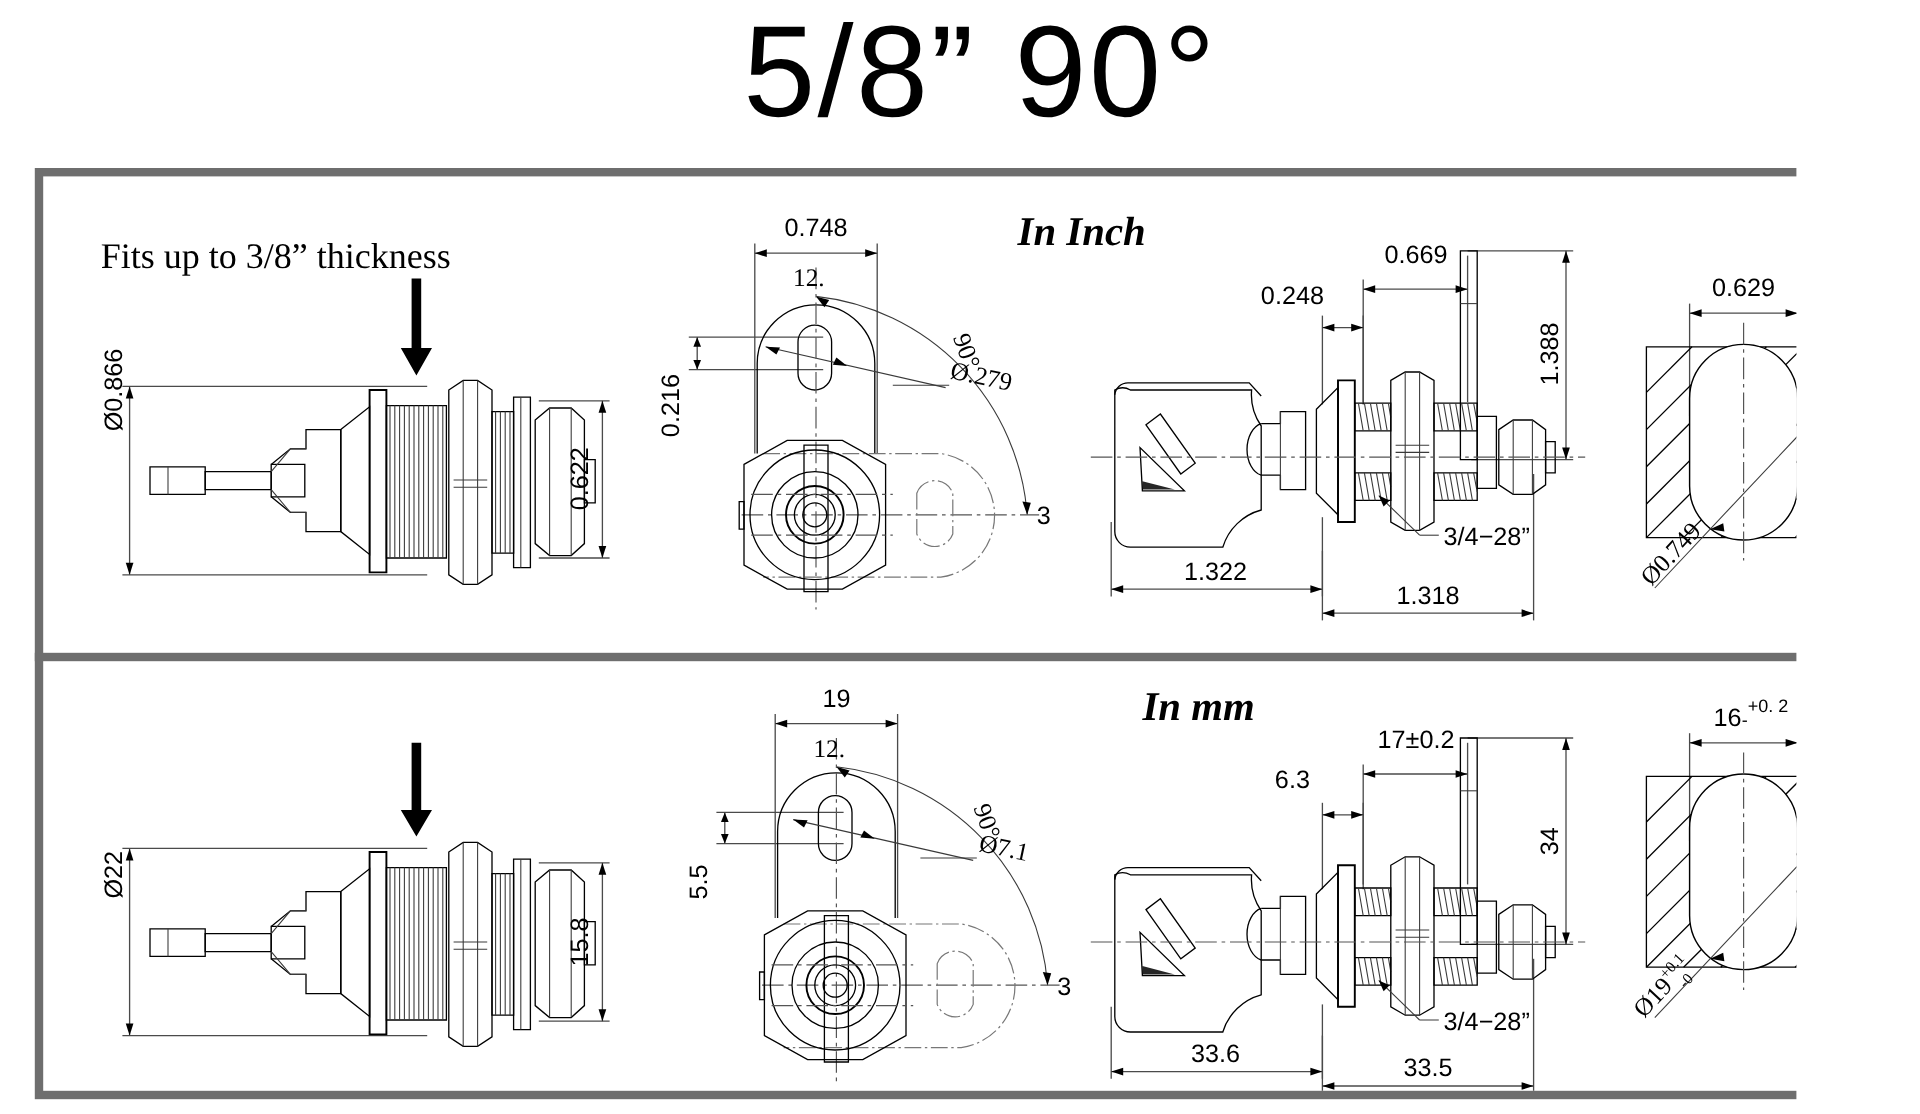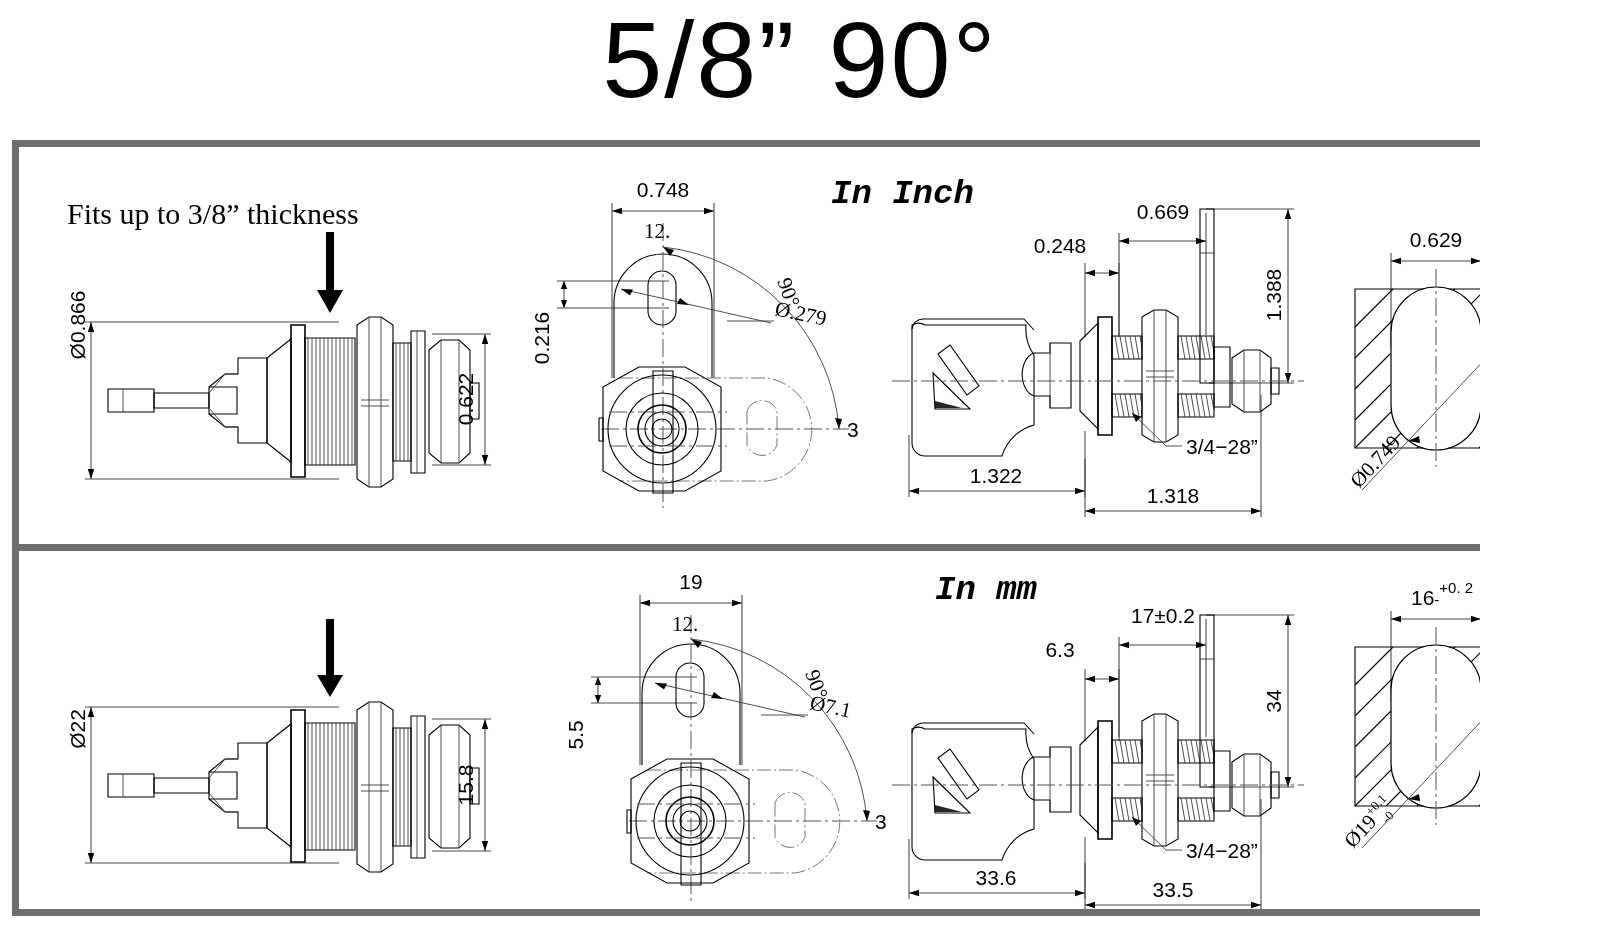--- a/index.html
+++ b/index.html
@@ -7,20 +7,21 @@
     margin: 0; padding: 0;
     background: #ffffff;
     font-family: "Liberation Sans", sans-serif;
   }
   #page {
     position: relative;
     width: 1480px;
     height: 928px;
     background: #ffffff;
     overflow: hidden;
+    margin-left: 17px;
   }
   #title {
     position: absolute;
     left: 0; top: 2px;
     width: 1600px;
     text-align: center;
     font-family: "Liberation Sans", sans-serif;
     font-size: 108px;
     font-weight: 400;
     letter-spacing: 2px;
@@ -53,21 +54,21 @@
     font-family: Liberation Serif, serif;
     font-size: 30px;
     color: #000000;
     white-space: nowrap;
   }
   #note-inch { left: 48px; top: 50px; }
   #note-mm   { left: 26px; top: 22px; }
 
   .unit-label {
     position: absolute;
-    font-family: Liberation Mono, monospace;
+    font-family: Liberation Serif, serif;
     font-style: italic;
     font-weight: bold;
     font-size: 34px;
     color: #000;
     white-space: nowrap;
   }
   #unit-inch { left: 812px; top: 28px; }
   #unit-mm   { left: 916px; top: 20px; }
 
   .view { position: absolute; }
@@ -393,21 +394,21 @@
         <path class="thin" d="M378 105 L378 247"></path>
         <path class="ln" d="M390 124 L402 114 L420 114 L431 124 L431 227 L420 237 L402 237 L390 227 Z"></path>
         <path class="thin" d="M402 114 L402 237 M420 114 L420 237"></path>
         <path class="ln" d="M431 157 L440 157 L440 193 L431 193 Z"></path>
 
         <text class="d" x="-118" y="46" transform="rotate(-90 0 0)" style="text-anchor:middle"><tspan id="t-m-sd">Ø22</tspan></text>
         <text class="d" x="-174" y="434" transform="rotate(-90 0 0)" style="text-anchor:middle"><tspan id="t-m-sn">15.8</tspan></text>
       </svg>
     </div>
 
-    <div class="view" style="left:518px; top:14px;">
+    <div class="view" style="left:507px; top:14px;">
       <svg width="370" height="350" viewBox="0 0 370 350">
         <path class="dim" d="M103 30 L103 200"></path>
         <path class="dim" d="M205 30 L205 200"></path>
         <path class="dim" d="M103 38 L205 38"></path>
         <path class="sol" d="M103 38 l10 -3.2 l0 6.4 z"></path>
         <path class="sol" d="M205 38 l-10 -3.2 l0 6.4 z"></path>
         <path class="dim" d="M54 112 L160 112"></path>
         <path class="dim" d="M54 138 L160 138"></path>
         <path class="dim" d="M61 112 L61 138"></path>
         <path class="sol" d="M61 112 l-3.2 8 l6.4 0 z"></path>

